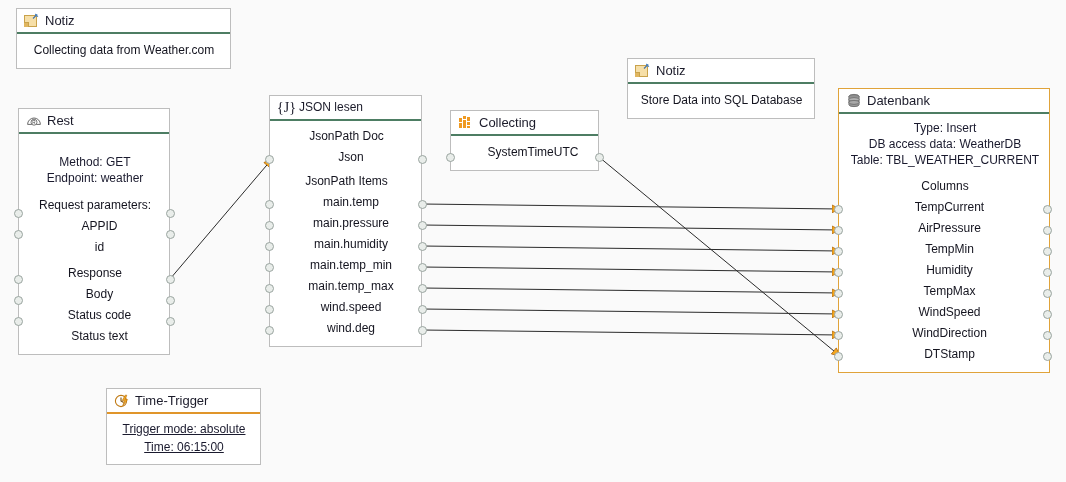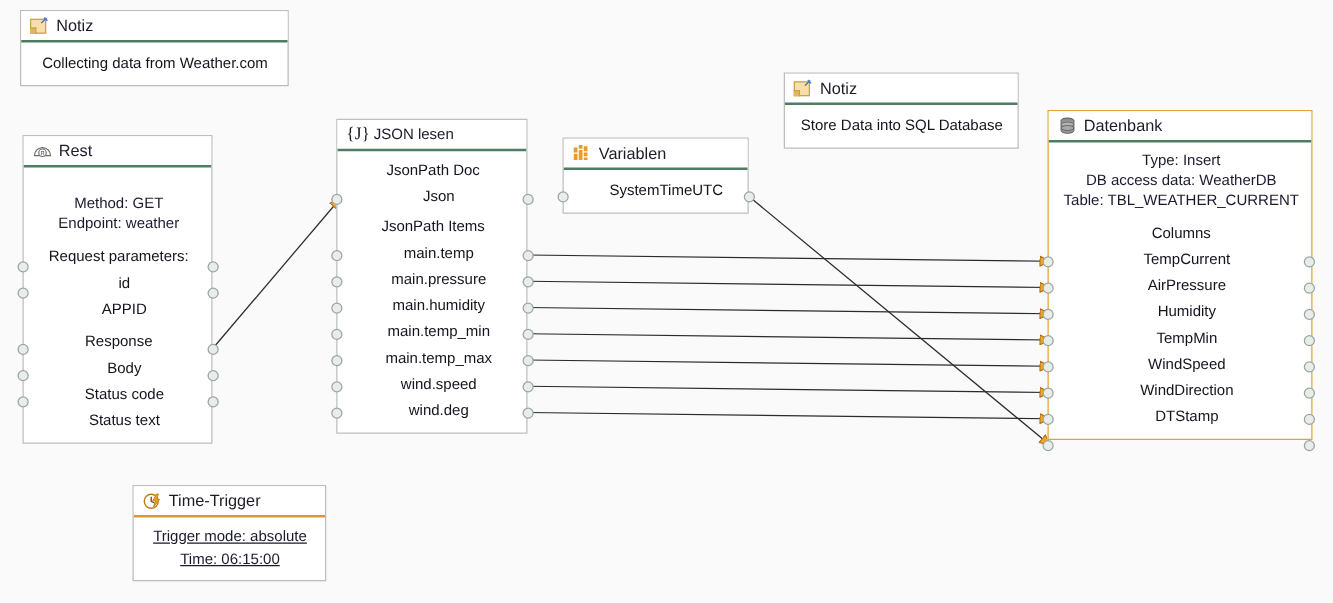--- a/index.html
+++ b/index.html
@@ -125,22 +125,22 @@
           <text x="8" y="11" font-size="4.6" text-anchor="middle" fill="#3a3a3a" font-family="Liberation Sans, sans-serif">R</text>
         </svg>
       </span>
       <span class="ttl">Rest</span>
     </div>
     <div class="body" style="padding:20px 8px 7px 10px;">
       <div class="lead">Method: GET</div>
       <div class="lead">Endpoint: weather</div>
       <div class="gap"></div>
       <div class="row">Request parameters:</div>
+      <div class="row ind">APPID</div>
       <div class="row ind">id</div>
-      <div class="row ind">APPID</div>
       <div class="gap" style="height:5px;"></div>
       <div class="row">Response</div>
       <div class="row ind">Body</div>
       <div class="row ind">Status code</div>
       <div class="row ind">Status text</div>
     </div>
   </div>
 
   <span class="port" style="left:14px;top:209px;"></span>
   <span class="port" style="left:14px;top:230px;"></span>
@@ -195,21 +195,21 @@
     <div class="hdr">
       <span class="ico ico-var">
         <i style="left:1px;top:8px;width:3px;height:5px;"></i>
         <i style="left:5px;top:5px;width:3px;height:8px;"></i>
         <i style="left:9px;top:2px;width:3px;height:4px;"></i>
         <i style="left:9px;top:7px;width:3px;height:3px;"></i>
         <i style="left:1px;top:3px;width:3px;height:4px;"></i>
         <i style="left:5px;top:1px;width:3px;height:3px;"></i>
         <i style="left:9px;top:11px;width:3px;height:2px;"></i>
       </span>
-      <span class="ttl">Variablen</span>
+      <span class="ttl">Collecting</span>
     </div>
     <div class="body" style="padding:6px 8px 7px 10px;">
       <div class="row ind" style="padding-left:5px;margin-left:10px;">SystemTimeUTC</div>
     </div>
   </div>
   <span class="port" style="left:446px;top:153px;"></span>
   <span class="port" style="left:595px;top:153px;"></span>
 
   <div class="node note" style="left:627px;top:58px;width:188px;">
     <div class="hdr">
@@ -241,22 +241,23 @@
       <span class="ttl">Datenbank</span>
     </div>
     <div class="body" style="padding:6px 8px 7px 10px;">
       <div class="lead">Type: Insert</div>
       <div class="lead">DB access data: WeatherDB</div>
       <div class="lead">Table: TBL_WEATHER_CURRENT</div>
       <div class="gap" style="height:8px;"></div>
       <div class="row">Columns</div>
       <div class="row ind">TempCurrent</div>
       <div class="row ind">AirPressure</div>
+      <div class="row ind">TempMin</div>
       <div class="row ind">Humidity</div>
-      <div class="row ind">TempMin</div>
+      <div class="row ind">TempMax</div>
       <div class="row ind">WindSpeed</div>
       <div class="row ind">WindDirection</div>
       <div class="row ind">DTStamp</div>
     </div>
   </div>
 
   <span class="port" style="left:834px;top:205px;"></span>
   <span class="port" style="left:834px;top:226px;"></span>
   <span class="port" style="left:834px;top:247px;"></span>
   <span class="port" style="left:834px;top:268px;"></span>

